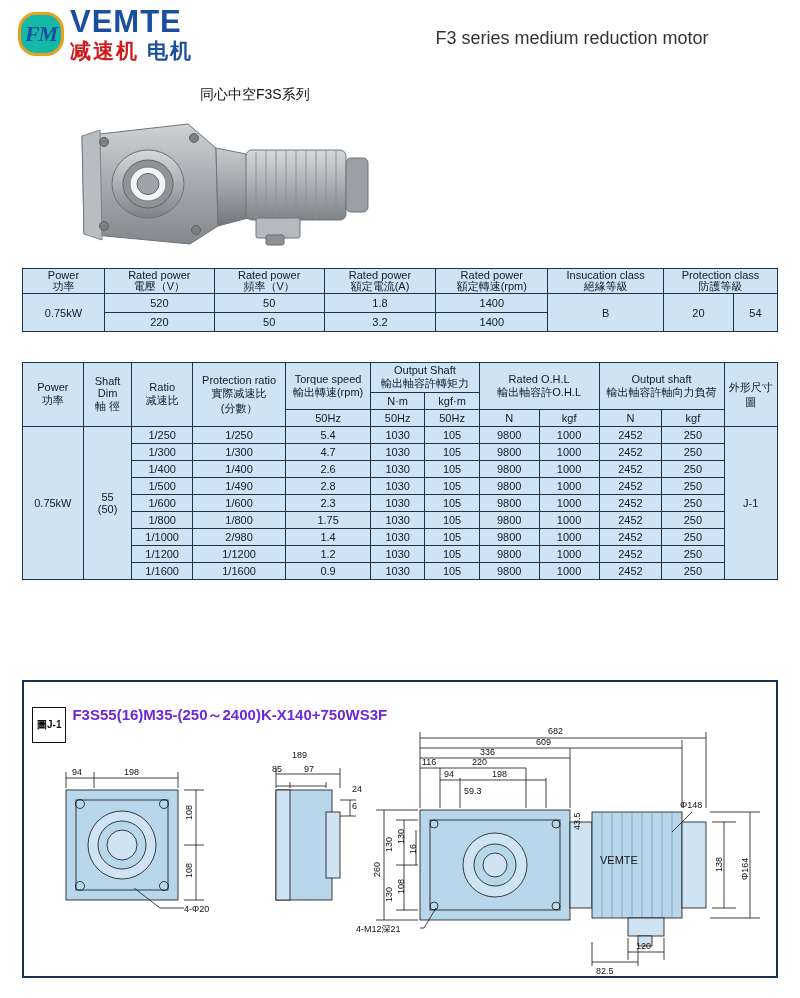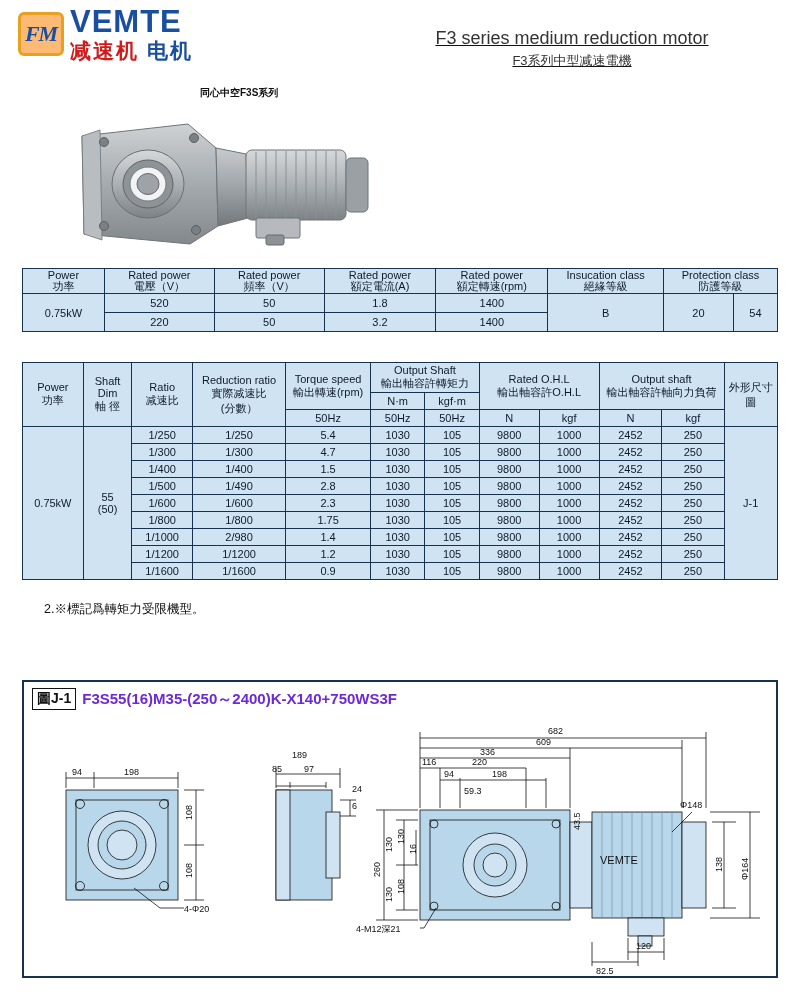--- a/index.html
+++ b/index.html
@@ -18,23 +18,23 @@
     height: 78px;
     padding: 6px 16px 0 10px;
   }
   .logo-wrap {
     position: absolute; left: 18px; top: 6px;
     display: flex; align-items: center; gap: 6px;
   }
   .logo-badge {
     width: 46px; height: 44px;
     border: 3px solid #e8a020;
-    border-radius: 6px;
+    border-radius: 18px;
     display: flex; align-items: center; justify-content: center;
-    background: #fdba74;
+    background: #14b8a6;
   }
   .logo-badge .fm {
     font-family: "Liberation Serif", serif;
     font-weight: bold; font-size: 22px; color: #1a4fa0;
     font-style: italic;
     letter-spacing: -1px;
   }
   .brand-block { line-height: 1; }
   .brand-name {
     font-family: "Liberation Sans", sans-serif;
@@ -46,31 +46,31 @@
   .brand-cn {
     margin-top: 3px;
     font-size: 21px;
     font-weight: bold;
     color: #d11a1a;
     letter-spacing: 2px;
   }
   .brand-cn .b2 { color:#1a4fa0; margin-left: 8px; }
   .title-block {
     position: absolute; right: 18px; top: 28px;
-    text-align: center; width: 420px; text-decoration: underline;
+    text-align: center; width: 420px;
   }
   .title-en {
     font-size: 18px; color: #333; font-weight: normal;
   }
   .title-cn {
     font-size: 13px; color: #333; margin-top: 3px;
   }
   .subtitle {
     position: absolute; left: 200px; top: 86px;
-    font-size: 10px; color: #111; font-weight: bold;
+    font-size: 14px; color: #111; font-weight: normal;
   }
 
   
   .photo-area {
     position: absolute; left: 0; top: 108px;
     width: 800px; height: 150px;
   }
   .gearbox {
     position: absolute; left: 60px; top: 6px;
   }
@@ -114,24 +114,25 @@
     width: 756px; height: 298px;
     border: 2px solid #16324f;
     background: #fff;
   }
   .panel-title {
     position: absolute; left: 8px; top: 6px;
     display: flex; align-items: center; gap: 6px;
   }
   .fig-tag {
     border: 1.5px solid #111;
-    padding: 1px 4px;
-    font-size: 14px;
+    padding: 10px 4px;
+    font-size: 10px;
     font-weight: bold;
     background: #fff;
+    margin-top: 19px;
   }
   .fig-name {
     font-size: 15px; font-weight: bold; color:#6d28d9;
     font-family: "Liberation Sans", sans-serif;
   }
   .dwg {
     position: absolute; left: 0; top: 30px;
     width: 752px; height: 264px;
   }
   .dim { font-size: 9px; fill:#111; font-family:"Liberation Sans", sans-serif; }
@@ -147,21 +148,20 @@
     </div>
     <div class="brand-block">
       <div class="brand-name">VEMTE</div>
       <div class="brand-cn">
         <span>减速机</span><span class="b2">电机</span>
       </div>
     </div>
   </div>
   <div class="title-block">
     <div class="title-en">F3 series medium reduction motor</div>
-    <div class="title-cn">F3系列中型减速電機</div>
   </div>
 </div>
 <div class="subtitle">同心中空F3S系列</div>
 
 <div class="photo-area">
   <svg class="gearbox" width="340" height="140" viewBox="0 0 340 140">
     <defs>
       <linearGradient id="g1" x1="0" y1="0" x2="0" y2="1">
         <stop offset="0%" stop-color="#cfd2d4"></stop>
         <stop offset="45%" stop-color="#a9aeb2"></stop>
@@ -273,21 +273,21 @@
     </th>
     <th rowspan="3" style="width:50px">
       <div>Shaft Dim</div>
       <div>軸 徑</div>
     </th>
     <th rowspan="3" style="width:62px">
       <div>Ratio</div>
       <div>减速比</div>
     </th>
     <th rowspan="3" style="width:96px">
-      <div>Reduction ratio</div>
+      <div>Protection ratio</div>
       <div>實際减速比</div>
       <div>(分數）</div>
     </th>
     <th rowspan="2" style="width:88px">
       <div>Torque speed</div>
       <div>輸出轉速(rpm)</div>
     </th>
     <th colspan="2" class="hdr-tall">
       <div>Output Shaft</div>
       <div>輸出軸容許轉矩力</div>
@@ -344,21 +344,21 @@
     <td>1030</td>
     <td>105</td>
     <td>9800</td>
     <td>1000</td>
     <td>2452</td>
     <td>250</td>
   </tr>
   <tr>
     <td>1/400</td>
     <td>1/400</td>
-    <td>1.5</td>
+    <td>2.6</td>
     <td>1030</td>
     <td>105</td>
     <td>9800</td>
     <td>1000</td>
     <td>2452</td>
     <td>250</td>
   </tr>
   <tr>
     <td>1/500</td>
     <td>1/490</td>
@@ -422,21 +422,20 @@
     <td>105</td>
     <td>9800</td>
     <td>1000</td>
     <td>2452</td>
     <td>250</td>
   </tr>
 </tbody>
   </table>
 
 <div class="notes">
-  <div class="ind">2.※標記爲轉矩力受限機型。</div>
 </div>
 
 <div class="panel">
   <div class="panel-title">
     <span class="fig-tag">圖J-1</span>
     <span class="fig-name">F3S55(16)M35-(250～2400)K-X140+750WS3F</span>
   </div>
 
   <svg class="dwg" viewBox="0 0 752 264">
     <g stroke="#111" fill="none" stroke-width="0.8">

